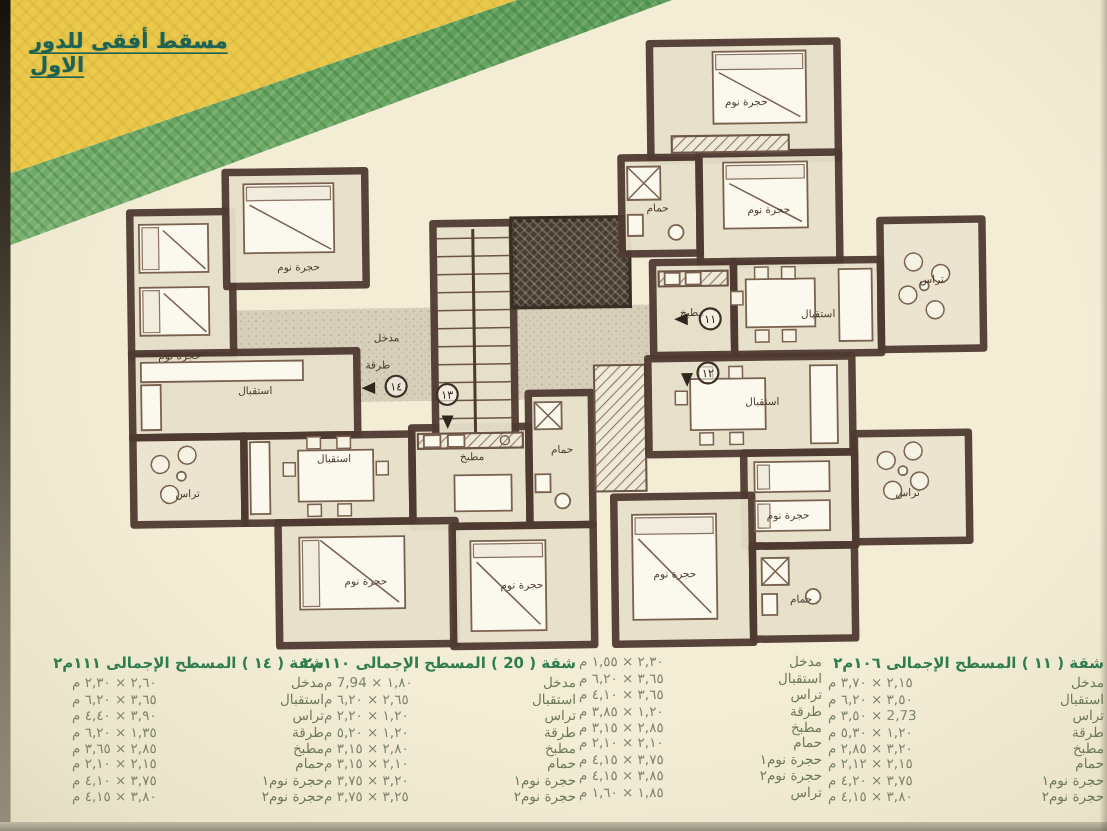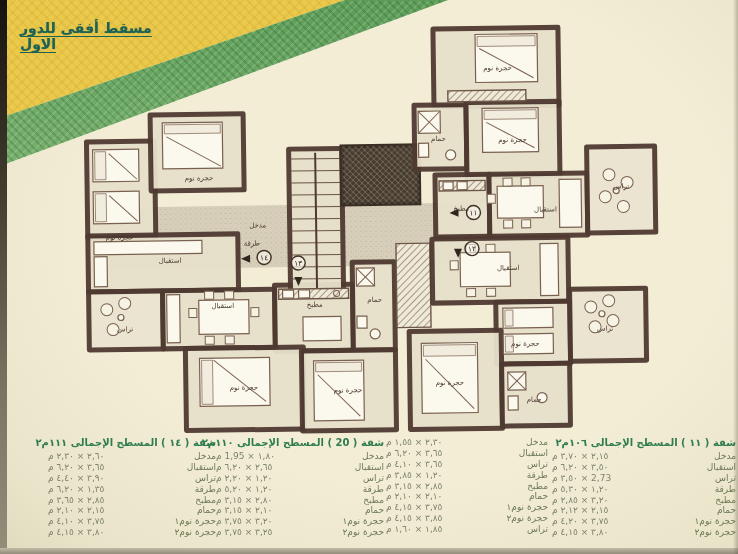--- a/index.html
+++ b/index.html
@@ -320,21 +320,21 @@
         </div>
         <div class="t-row">
           <span class="t-room">حجرة نوم٢</span>
           <span class="t-dims">٣,٨٠ × ٤,١٥ م</span>
         </div>
       </div>
       <div class="area-table" style="left: 216px; top: 437px; width: 168px;">
         <div class="t-head">شقة ( 20 ) المسطح الإجمالى ١١٠م٢</div>
         <div class="t-row">
           <span class="t-room">مدخل</span>
-          <span class="t-dims">١,٨٠ × 1,95 م</span>
+          <span class="t-dims">١,٨٠ × 7,94 م</span>
         </div>
         <div class="t-row">
           <span class="t-room">استقبال</span>
           <span class="t-dims">٢,٦٥ × ٦,٢٠ م</span>
         </div>
         <div class="t-row">
           <span class="t-room">تراس</span>
           <span class="t-dims">١,٢٠ × ٢,٢٠ م</span>
         </div>
         <div class="t-row">

